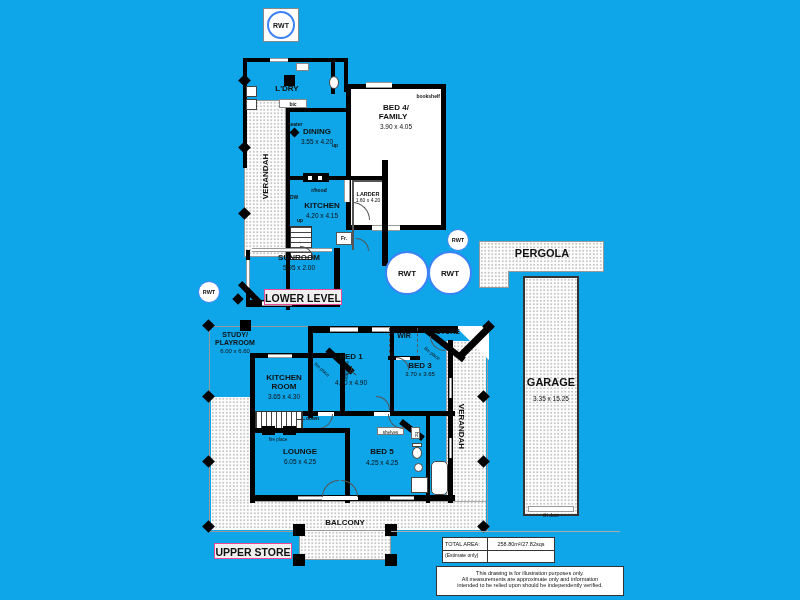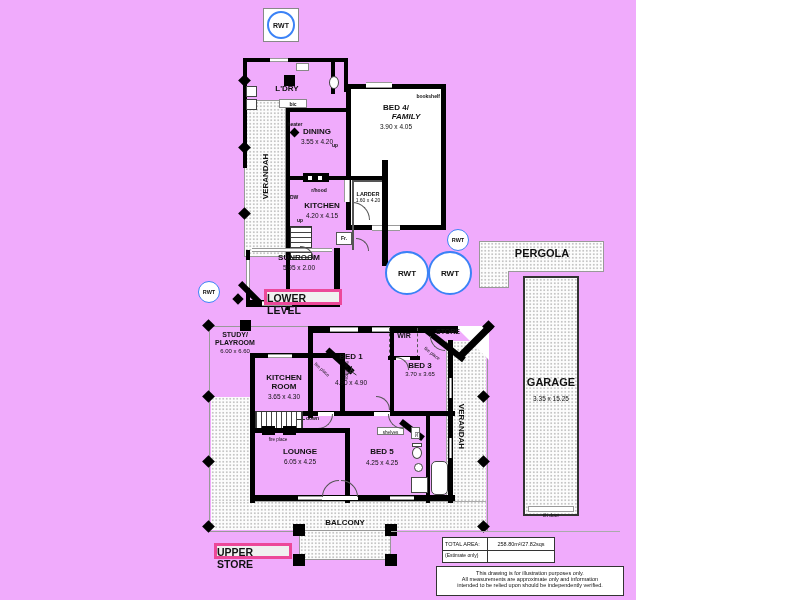--- a/index.html
+++ b/index.html
@@ -1,18 +1,18 @@
 <!DOCTYPE html>
 <html><head>
 <meta charset="utf-8">
 <style>
   * { box-sizing: border-box; margin: 0; padding: 0; }
   html,body { background:#fff; }
   #plan {
-    position: relative; width: 636px; height: 600px; background:#f0abfc;
+    position: relative; width: 800px; height: 600px; background:#0ea5e9;
     font-family: "Liberation Sans", sans-serif; color:#111; overflow:hidden;
   }
   .abs { position:absolute; }
   .lbl { position:absolute; font-weight:bold; text-align:center; white-space:nowrap; line-height:1.12; color:#111; }
   .dims { font-weight:normal; }
   .left { text-align:left; } .right { text-align:right; }
   .f10{font-size:10.5px} .f9{font-size:11px} .f8{font-size:8px} .f7{font-size:7px}
   .f65{font-size:6.5px} .f6{font-size:6px} .f55{font-size:5.5px} .f5{font-size:5px}
   .f45{font-size:4.6px; font-weight:normal}
   .wall { position:absolute; background:#000; }
@@ -20,22 +20,22 @@
   .stipple { position:absolute; background-color:#fdfdfd;
     background-image: radial-gradient(#b8b8b8 0.6px, transparent 0.7px);
     background-size: 3.5px 3.5px; border:1px solid #999; }
   .window { position:absolute; background:#fff; border-top:1px solid #999; border-bottom:1px solid #999; }
   .windowV { position:absolute; background:#fff; border-left:1px solid #999; border-right:1px solid #999; }
   .circle { position:absolute; border:2px solid #3b82f6; border-radius:50%; background:#fff;
     display:flex; align-items:center; justify-content:center; font-weight:bold; }
   .dia { position:absolute; width:9px; height:9px; background:#000; transform:rotate(45deg); }
   .sq  { position:absolute; background:#000; }
   .box { position:absolute; border:1px solid #888; background:#fff; }
-  .titlebox { position:absolute; border:3px solid #ec4899; background:#f0f0f0;
-    display:flex; align-items:flex-start; justify-content:center; font-weight:bold; }
+  .titlebox { position:absolute; border:1px solid #ec4899; background:#f0f0f0;
+    display:flex; align-items:flex-end; justify-content:center; font-weight:bold; }
   .fix { position:absolute; border:1px solid #444; background:#fff; }
   .arc { position:absolute; border:1px solid #555; border-left:none; border-bottom:none;
     border-radius:0 100% 0 0; background:transparent; }
   .stairsH { position:absolute; border:1px solid #333;
     background: repeating-linear-gradient(to bottom,#444 0 1px,#fff 1px 5px); }
   .stairsV { position:absolute; border:1px solid #333;
     background: repeating-linear-gradient(to right,#444 0 1px,#fff 1px 5px); }
   .rot90  { transform:rotate(90deg); }
   .rotm90 { transform:rotate(-90deg); }
   .rot45  { transform:rotate(45deg); }
@@ -86,21 +86,21 @@
   <div class="lbl f8" style="left:287px;top:128px;width:60px;">DINING</div>
   <div class="lbl f65 dims" style="left:287px;top:138px;width:60px;">3.55 x 4.20</div>
   <div class="lbl f5" style="left:326px;top:143px;width:18px;">up</div>
 
   <div class="abs" style="left:346px;top:84px;width:100px;height:146px;border:5px solid #000;background:#fff;"></div>
   <div class="window" style="left:366px;top:82px;width:26px;height:6px;"></div>
   <div class="window" style="left:372px;top:225px;width:28px;height:6px;"></div>
   <div class="windowV" style="left:344px;top:178px;width:6px;height:24px;"></div>
   <div class="lbl f5 right" style="left:388px;top:94px;width:52px;">bookshelf</div>
   <div class="lbl f8" style="left:355px;top:104px;width:82px;">BED 4/</div>
-  <div class="lbl f8" style="left:365px;top:113px;width:82px;font-style:italic;">FAMILY</div>
+  <div class="lbl f8" style="left:352px;top:113px;width:82px;">FAMILY</div>
   <div class="lbl f65 dims" style="left:355px;top:123px;width:82px;">3.90 x 4.05</div>
   <div class="arc" style="left:352px;top:202px;width:18px;height:18px;"></div>
 
   <div class="stairsH" style="left:290px;top:226px;width:22px;height:34px;"></div>
   <div class="lbl f5" style="left:287px;top:218px;width:26px;">up</div>
 
   <div class="wall" style="left:288px;top:176px;width:98px;height:4px;"></div>
   <div class="sq" style="left:303px;top:173px;width:26px;height:9px;"></div>
   <div class="abs" style="left:308px;top:176px;width:4px;height:4px;background:#fff;"></div>
   <div class="abs" style="left:318px;top:176px;width:4px;height:4px;background:#fff;"></div>

